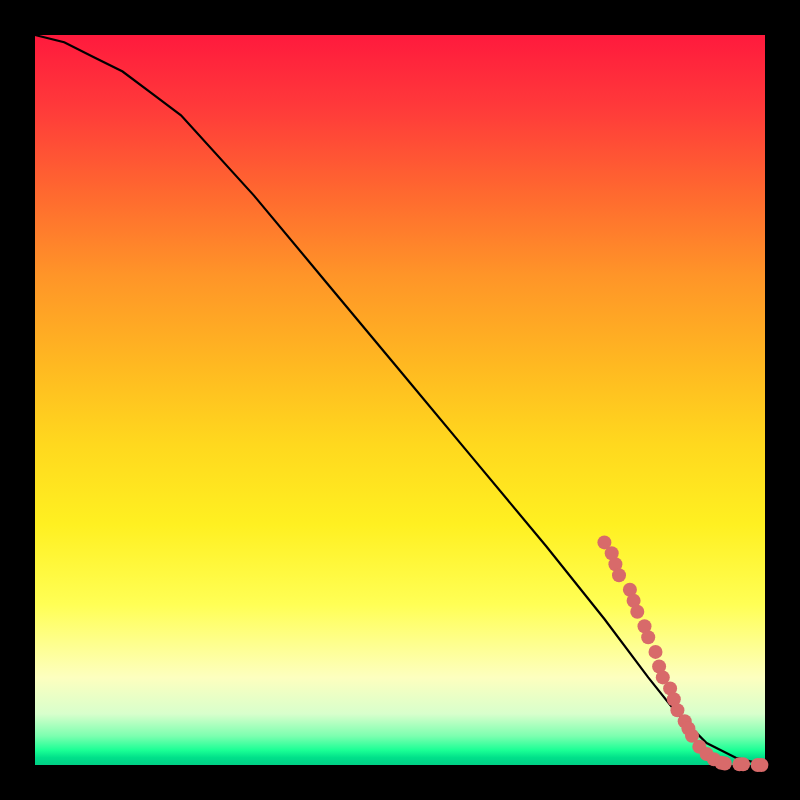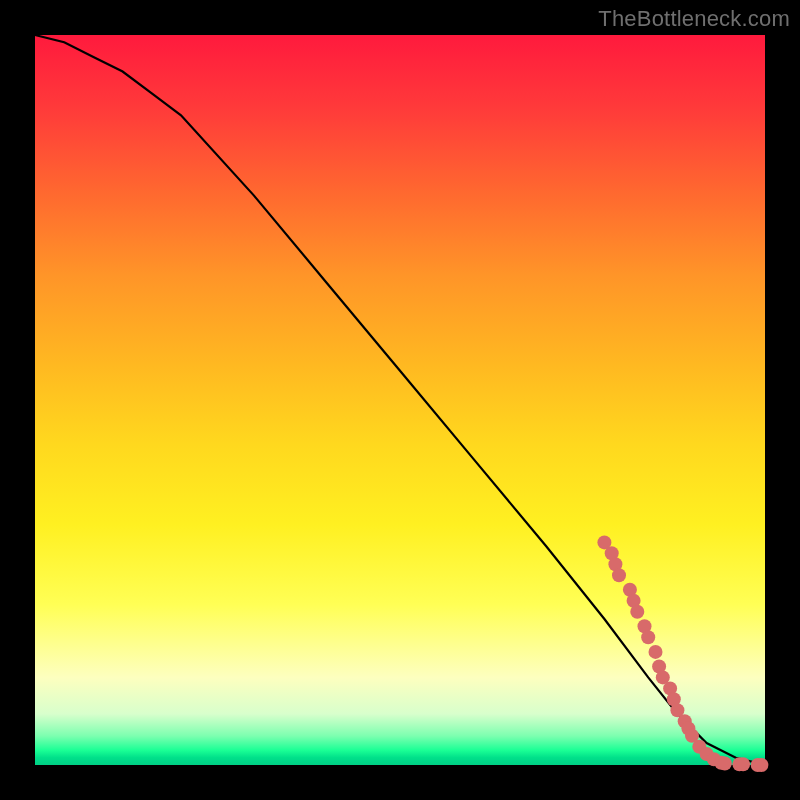--- a/index.html
+++ b/index.html
@@ -94,14 +94,13 @@
         <circle cx="678.9" cy="724.2" r="7" fill="#d86a6a"></circle>
         <circle cx="686.2" cy="727.8" r="7" fill="#d86a6a"></circle>
         <circle cx="689.8" cy="728.5" r="7" fill="#d86a6a"></circle>
         <circle cx="704.4" cy="729.3" r="7" fill="#d86a6a"></circle>
         <circle cx="708.1" cy="729.3" r="7" fill="#d86a6a"></circle>
         <circle cx="722.7" cy="730.0" r="7" fill="#d86a6a"></circle>
         <circle cx="726.4" cy="730.0" r="7" fill="#d86a6a"></circle>
       </g>
   </svg>
 
-  <div class="watermark">TheBottleneck.com</div>
 </div>
 
 </body></html>

